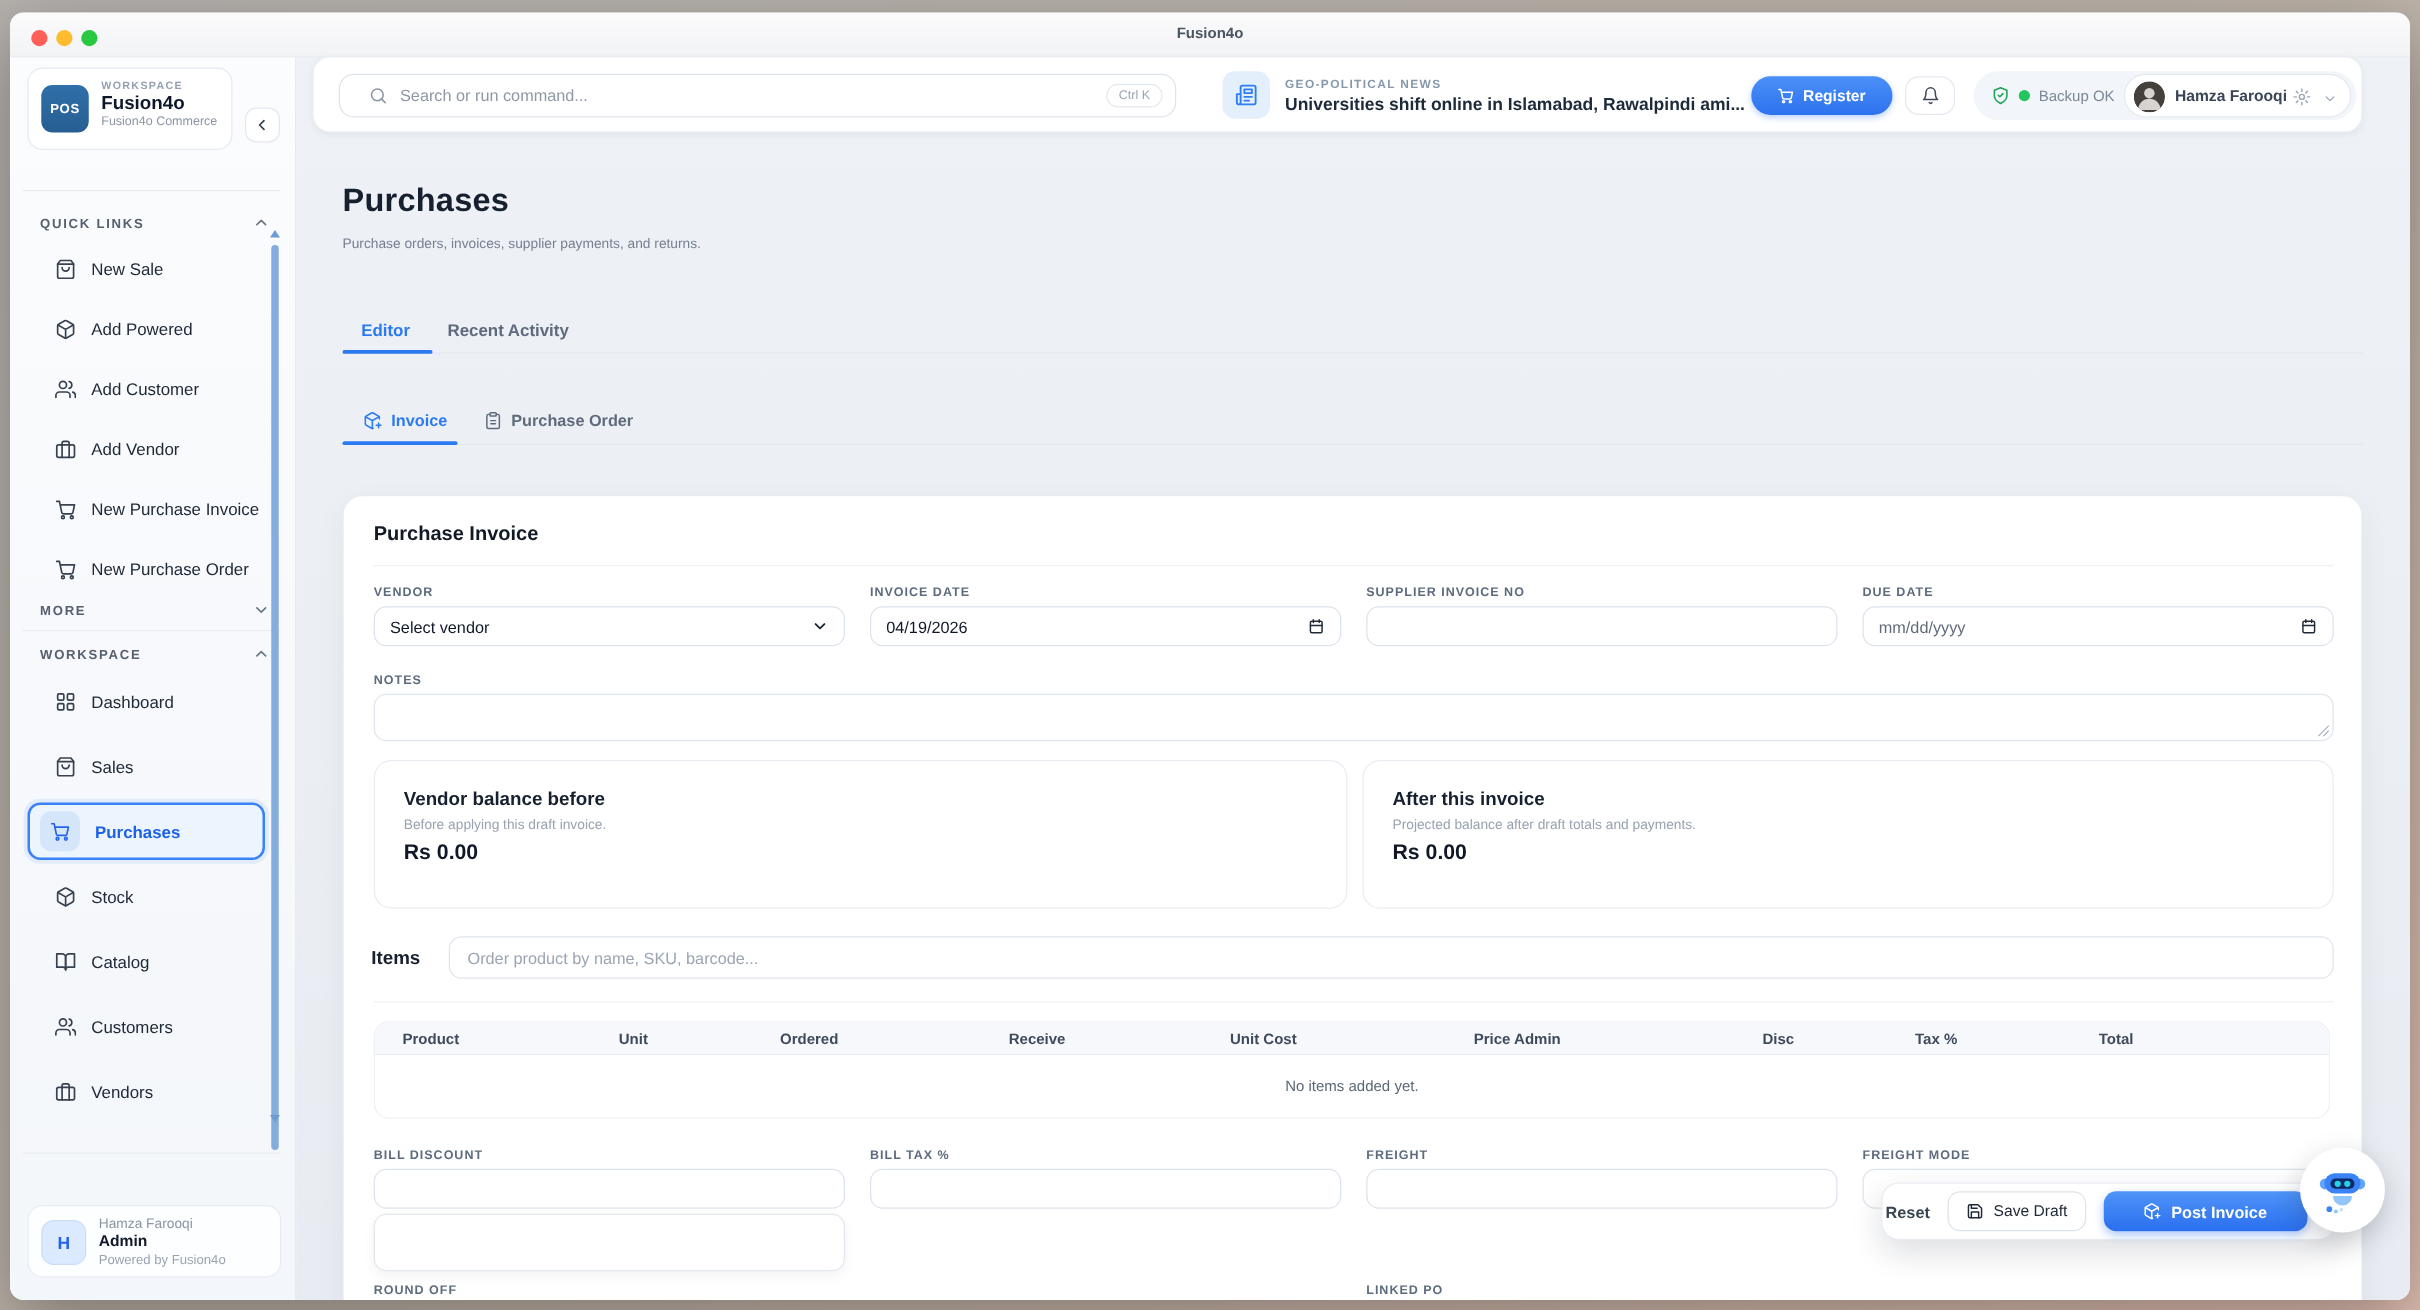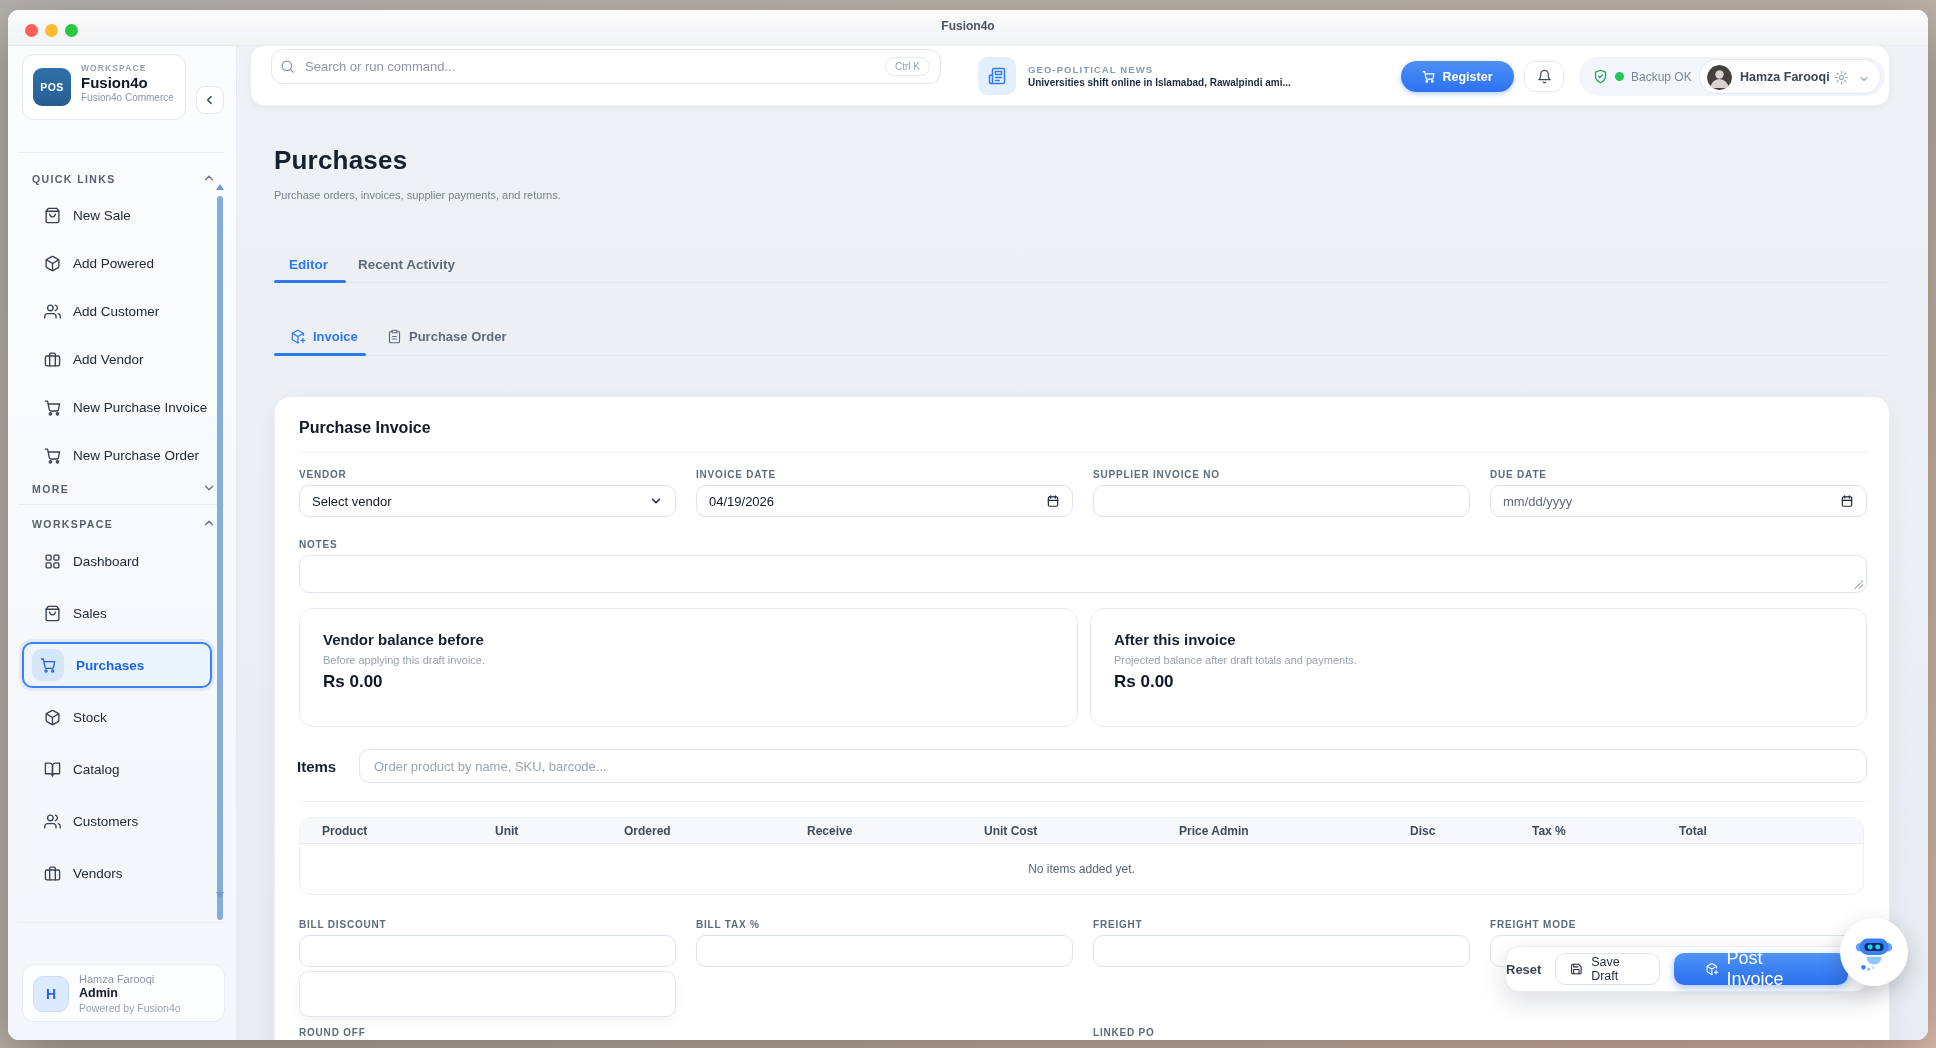--- a/index.html
+++ b/index.html
@@ -33,29 +33,29 @@
   .tri-dn{width:0;height:0;border-left:4px solid transparent;border-right:4px solid transparent;border-top:6px solid #6d9bd3;position:absolute}
   .user-card{position:absolute;left:14px;top:918px;width:203px;height:58px;background:#fdfeff;border:1px solid #e8ecf1;border-radius:12px}
   .u-avatar{position:absolute;left:10px;top:11px;width:36px;height:36px;border-radius:10px;background:#dbeafe;border:1px solid #c9ddf6;color:#2563eb;font-weight:700;font-size:14px;display:flex;align-items:center;justify-content:center}
   .u-name{position:absolute;left:56px;top:8px;font-size:11px;color:#8b95a3}
   .u-role{position:absolute;left:56px;top:21px;font-size:12.5px;font-weight:700;color:#111827}
   .u-pow{position:absolute;left:56px;top:37px;font-size:10.5px;color:#9aa3b2}
   
   .main{position:absolute;left:229px;top:36px;width:1691px;height:994px;background:linear-gradient(180deg,#eef1f6,#e8ecf2)}
   
   .hdr{position:absolute;left:13px;top:-1px;width:1640px;height:61px;background:#fff;border:1px solid #edf0f4;border-radius:14px;box-shadow:0 2px 6px rgba(16,24,40,.05)}
-  .search-box{position:absolute;left:20px;top:3px;width:670px;height:35px;border:1px solid #dfe5ec;border-radius:12px;background:#fff;display:flex;align-items:center;padding:0 10px 0 8px;gap:10px}
+  .search-box{position:absolute;left:20px;top:13px;width:670px;height:35px;border:1px solid #dfe5ec;border-radius:12px;background:#fff;display:flex;align-items:center;padding:0 10px 0 23px;gap:10px}
   .search-box .ic{width:15px;height:15px;color:#8a94a3}
   .search-ph{flex:1;font-size:13px;color:#8d97a6}
   .kbd{font-size:10px;color:#98a3b3;border:1px solid #e3e9f0;border-radius:999px;padding:3px 9px;background:#fff}
   .news{position:absolute;left:727px;top:11px;display:flex;align-items:center;gap:12px}
   .news-chip{width:38px;height:38px;border-radius:10px;background:#e4effc;display:flex;align-items:center;justify-content:center}
   .news-chip .ic{width:18px;height:18px;color:#2f7df6}
   .news-kicker{font-size:9.5px;font-weight:700;letter-spacing:1.1px;color:#8798ad}
-  .news-headline{font-size:10px;font-weight:700;color:#1c2a3a;margin-top:2px}
+  .news-headline{font-size:14px;font-weight:700;color:#1c2a3a;margin-top:2px}
   .btn-register{position:absolute;left:1150px;top:15px;width:113px;height:31px;border-radius:999px;background:linear-gradient(180deg,#4b90f7,#2d72ee);color:#fff;font-size:12.5px;font-weight:700;display:flex;align-items:center;justify-content:center;gap:7px;box-shadow:0 2px 5px rgba(45,114,238,.35)}
   .btn-register .ic{width:13px;height:13px}
   .btn-bell{position:absolute;left:1273px;top:15px;width:40px;height:31px;border:1px solid #e4e9f0;border-radius:11px;background:#fff;display:flex;align-items:center;justify-content:center}
   .btn-bell .ic{width:15px;height:15px;color:#3f4a59}
   .status-group{position:absolute;left:1328px;top:11px;width:306px;height:39px;background:#f2f5f9;border-radius:999px}
   .shield{position:absolute;left:14px;top:12px;width:15px;height:15px;color:#1fa357}
   .gdot{position:absolute;left:36px;top:15px;width:9px;height:9px;border-radius:50%;background:#22c55e}
   .backup-txt{position:absolute;left:52px;top:13px;font-size:12px;color:#7b8798}
   .user-chip{position:absolute;left:120px;top:2px;width:182px;height:35px;background:#fff;border:1px solid #e4e9f0;border-radius:999px}
   .uc-av{position:absolute;left:7px;top:4.5px;width:25px;height:25px;border-radius:50%;overflow:hidden}
@@ -100,21 +100,21 @@
   .th{position:absolute;top:6px;font-size:12px;font-weight:600;color:#3f4b5d}
   .tbl-empty{position:absolute;left:0;top:26px;width:100%;height:50px;display:flex;align-items:center;justify-content:center;font-size:12px;color:#5b6776}
   .row2l{top:522px}.row2i{top:538px}
   .bd-panel{position:absolute;left:24px;top:574px;width:377px;height:46px;border:1px solid #e2e7ee;border-radius:10px;background:#fff;box-shadow:0 4px 10px rgba(16,24,40,.05)}
   .row3l{top:630px}
   
   .action-bar{position:absolute;left:1268px;top:900px;width:364px;height:46px;background:#fff;border:1px solid #e9edf2;border-radius:14px;box-shadow:0 10px 26px rgba(16,24,40,.14);display:flex;align-items:center;justify-content:center;gap:14px;padding-right:20px;z-index:30}
   .btn-reset{font-size:13px;font-weight:600;color:#3a4554}
   .btn-save{height:32px;padding:0 14px;border:1px solid #dde3ea;border-radius:10px;background:#fff;display:flex;align-items:center;gap:8px;font-size:12.5px;font-weight:400;color:#1f2937}
   .btn-save .ic{width:14px;height:14px;color:#1f2937}
-  .btn-post{height:32px;padding:0 32px;border-radius:10px;background:linear-gradient(180deg,#4f94f8,#2a6fee);display:flex;align-items:center;gap:8px;font-size:18px;font-weight:400;color:#fff;box-shadow:0 3px 8px rgba(42,111,238,.4)}
+  .btn-post{height:32px;padding:0 32px;border-radius:10px;background:linear-gradient(180deg,#4f94f8,#2a6fee);display:flex;align-items:center;gap:8px;font-size:13px;font-weight:700;color:#fff;box-shadow:0 3px 8px rgba(42,111,238,.4)}
   .btn-post .ic{width:14px;height:14px;color:#fff}
   
   .chatbot{position:absolute;left:1603px;top:872px;width:68px;height:68px;border-radius:50%;background:#fff;box-shadow:0 8px 22px rgba(16,24,40,.22);display:flex;align-items:center;justify-content:center;z-index:40}
   .ic{display:block}
 </style>
 </head>
 <body>
 
 <svg width="0" height="0" style="position:absolute">
   <defs>

